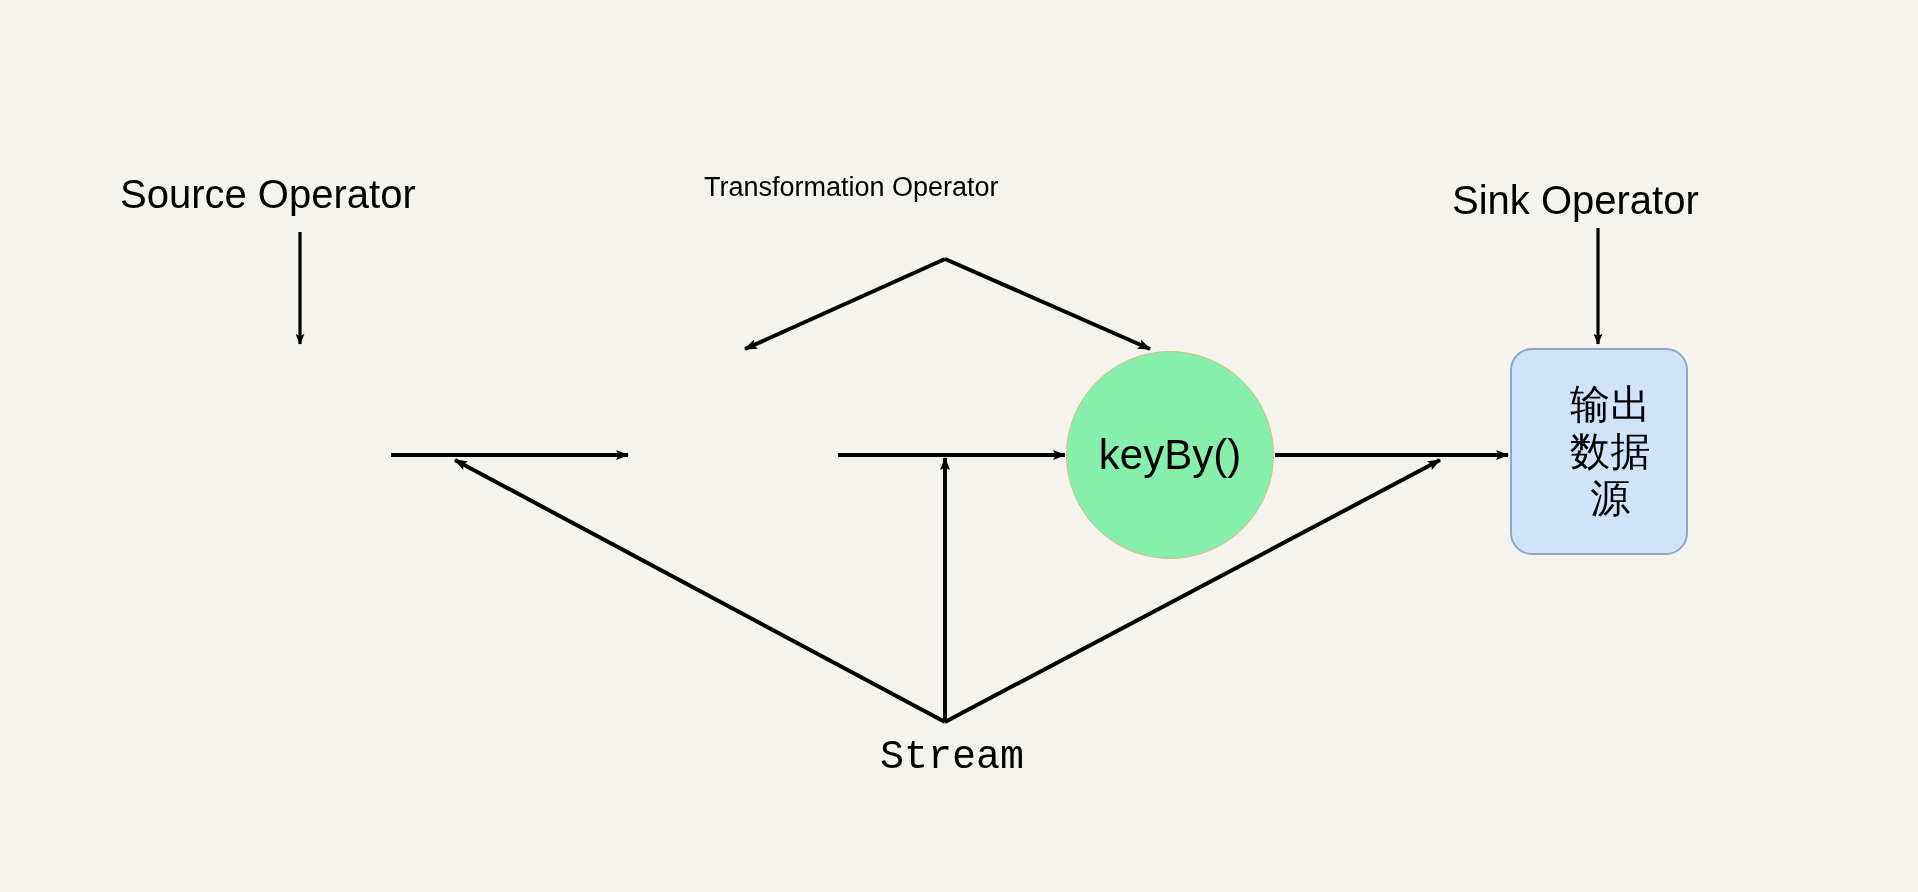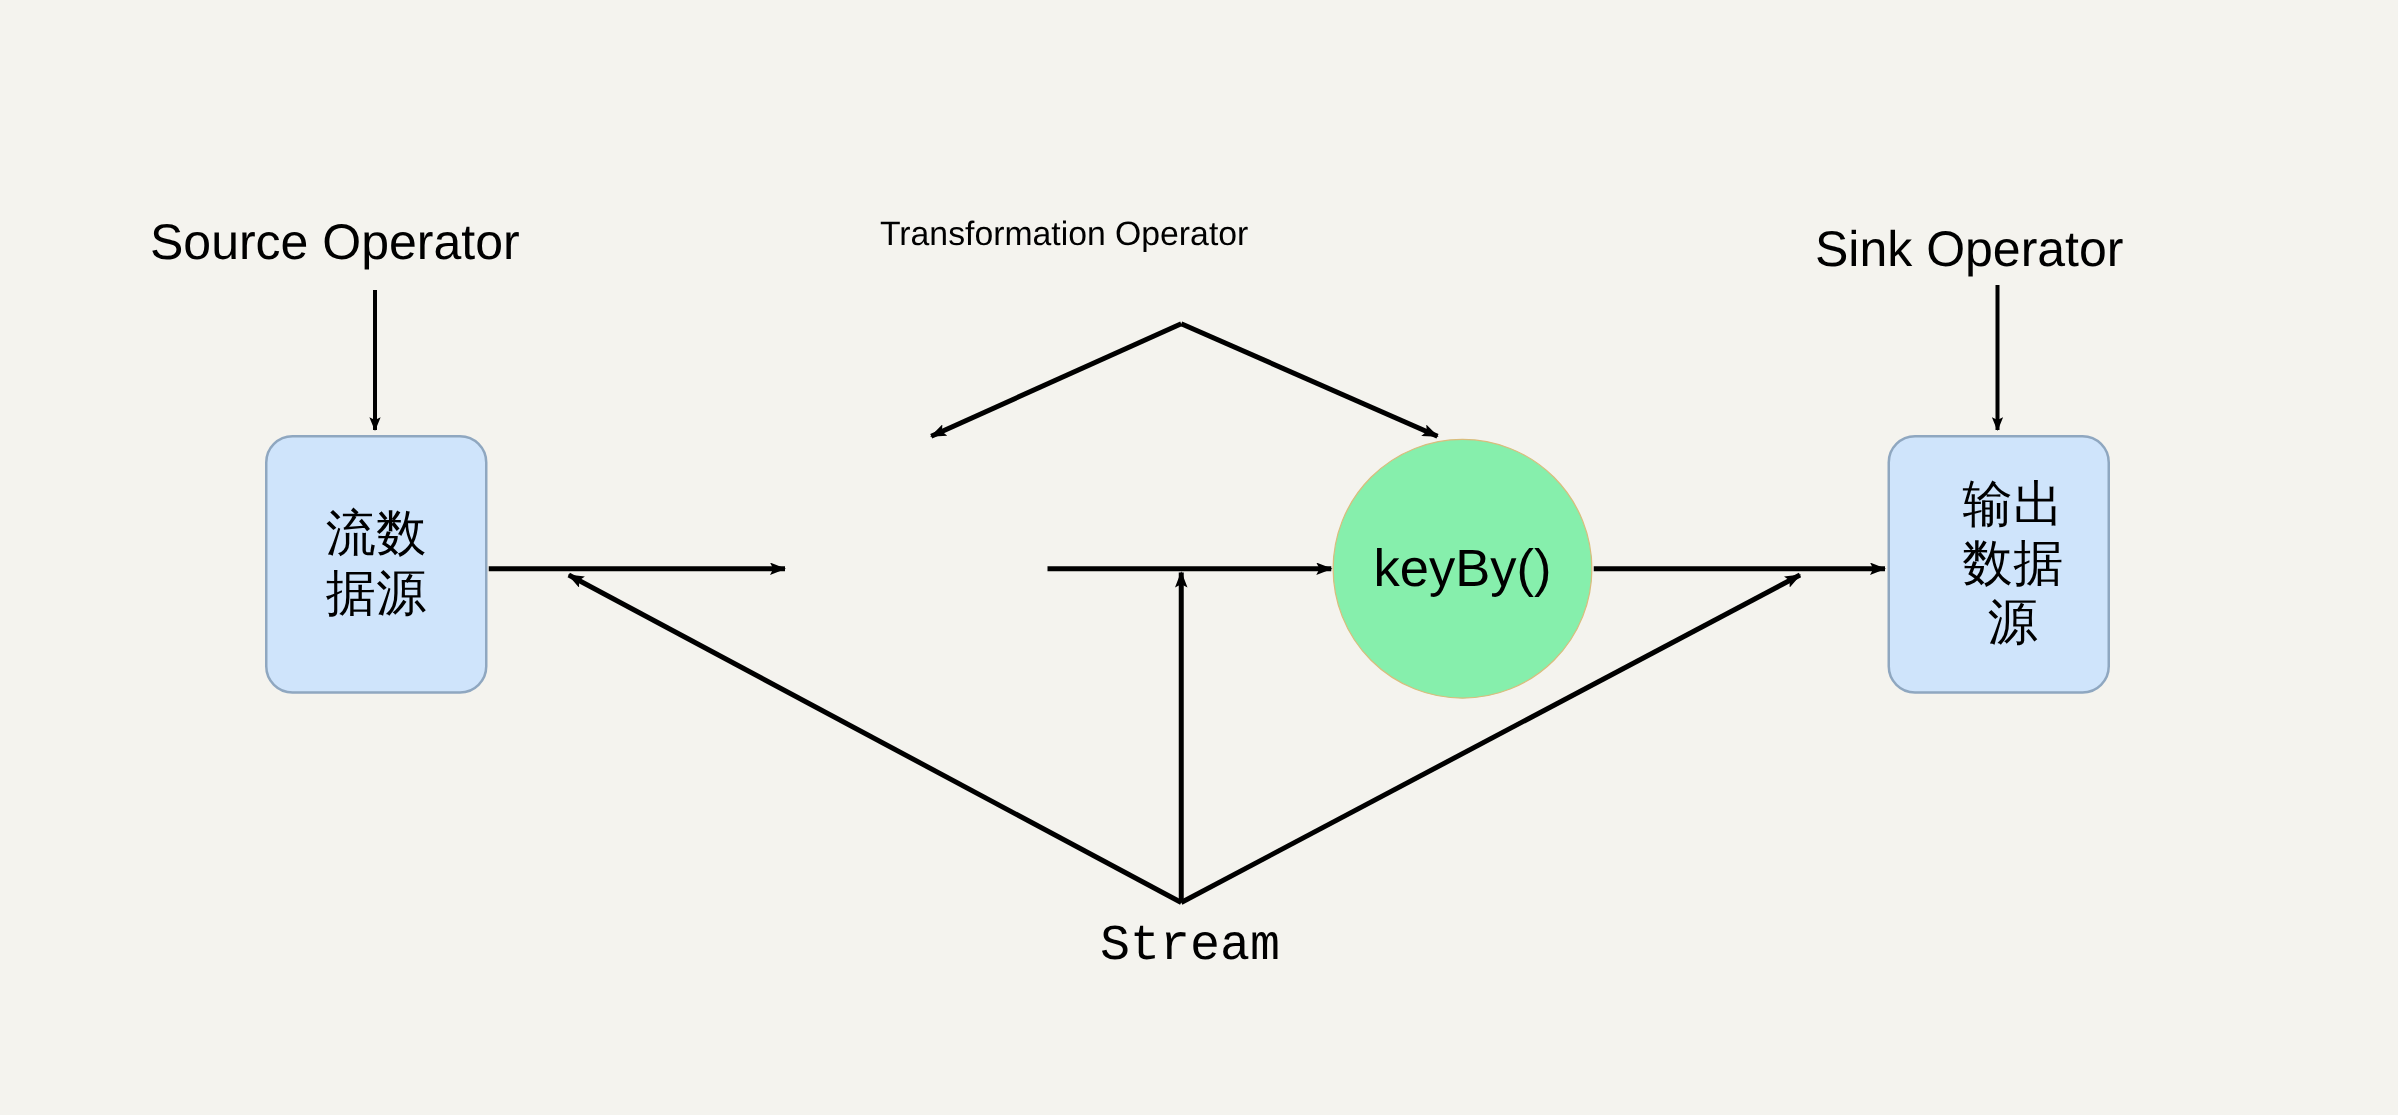--- a/index.html
+++ b/index.html
@@ -88,24 +88,20 @@
   </svg>
 
   <div class="caption" style="left:120px; top:174px; font-size:40px;">Source Operator</div>
 
   <div class="caption" style="left:684px; top:174px; font-size:27px;margin-left:20px;">Transformation Operator</div>
 
   <div class="caption" style="left:1452px; top:168px; font-size:40px;margin-top:12px;">Sink Operator</div>
 
   <div class="caption" style="left:880px; top:738px; font-size:40px;font-family:Liberation Mono, monospace;">Stream</div>
 
-  <div class="node-box" style="left:212px; top:348px; width:178px; height:207px;
-              background:#cfe4fb; border:2px solid #8fa7c0; font-size:40px;">
-    <span><span>流数</span><br><span>据源</span></span>
-  </div>
 
 
   <div class="node-circle" style="left:1066px; top:351px; width:208px; height:208px;
               background:#86efac; border:1.6px solid #d9bd7d; font-size:42px;">
     <span>keyBy()</span>
   </div>
 
   <div class="node-box" style="left:1510px; top:348px; width:178px; height:207px;
               background:#cfe4fb; border:2px solid #8fa7c0; font-size:40px;padding-left:23px;">
     <span><span>输出</span><br><span>数据</span><br><span>源</span></span>

